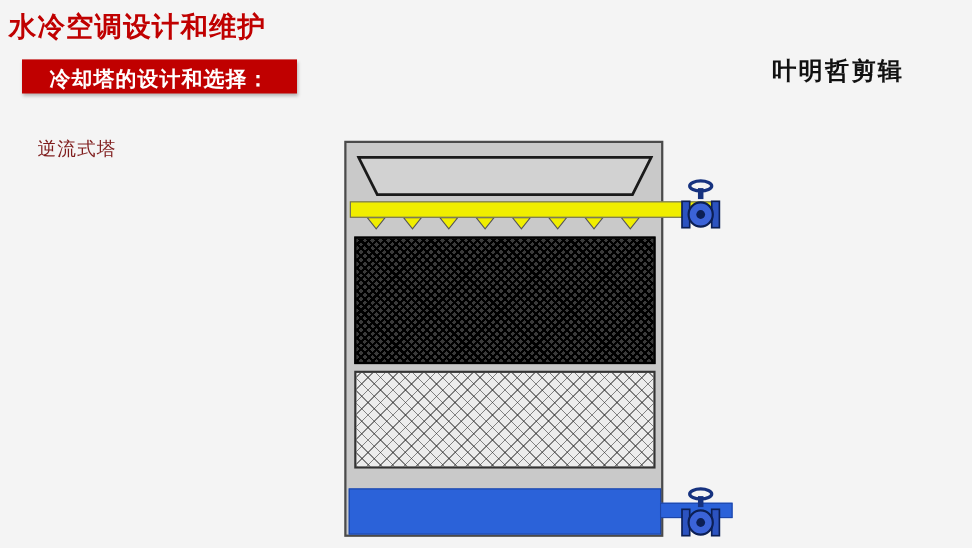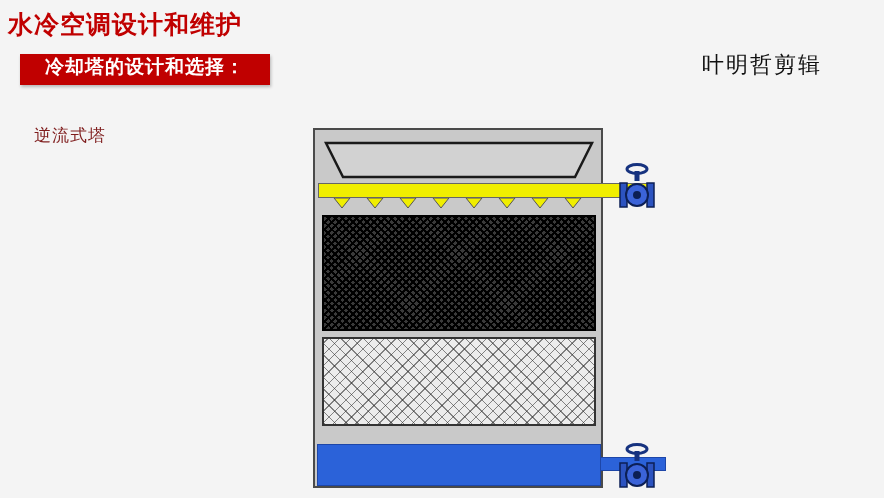--- a/index.html
+++ b/index.html
@@ -14,30 +14,30 @@
   .title{
     position:absolute;left:8px;top:8px;
     font-size:25px;font-weight:bold;letter-spacing:1px;
     color:var(--title-red,#c00000);
     white-space:nowrap;
     font-family:Liberation Serif, serif;
   }
   .banner{
     position:absolute;left:20px;top:54px;width:250px;height:31px;
     background:var(--banner-bg,#c00000);
-    display:flex;align-items:flex-start;justify-content:center;
+    display:flex;align-items:flex-end;justify-content:center;
     box-shadow:1px 2px 3px rgba(0,0,0,.25);
   }
   .banner span{
     color:var(--banner-text,#ffffff);
     font-size:19px;font-weight:bold;letter-spacing:1px;white-space:nowrap;
   }
   .credit{
     position:absolute;right:62px;top:50px;
-    font-size:22px;font-weight:normal;color:#111;letter-spacing:2px;white-space:nowrap;
+    font-size:22px;font-weight:bold;color:#111;letter-spacing:2px;white-space:nowrap;
   }
   .tower-label{
     position:absolute;left:34px;top:124px;
     font-size:17px;color:#7f1d1d;letter-spacing:1px;white-space:nowrap;
   }
 
   
   .shell{
     position:absolute;left:313px;top:128px;width:290px;height:360px;
     background:var(--shell-gray,#c9c9c9);

